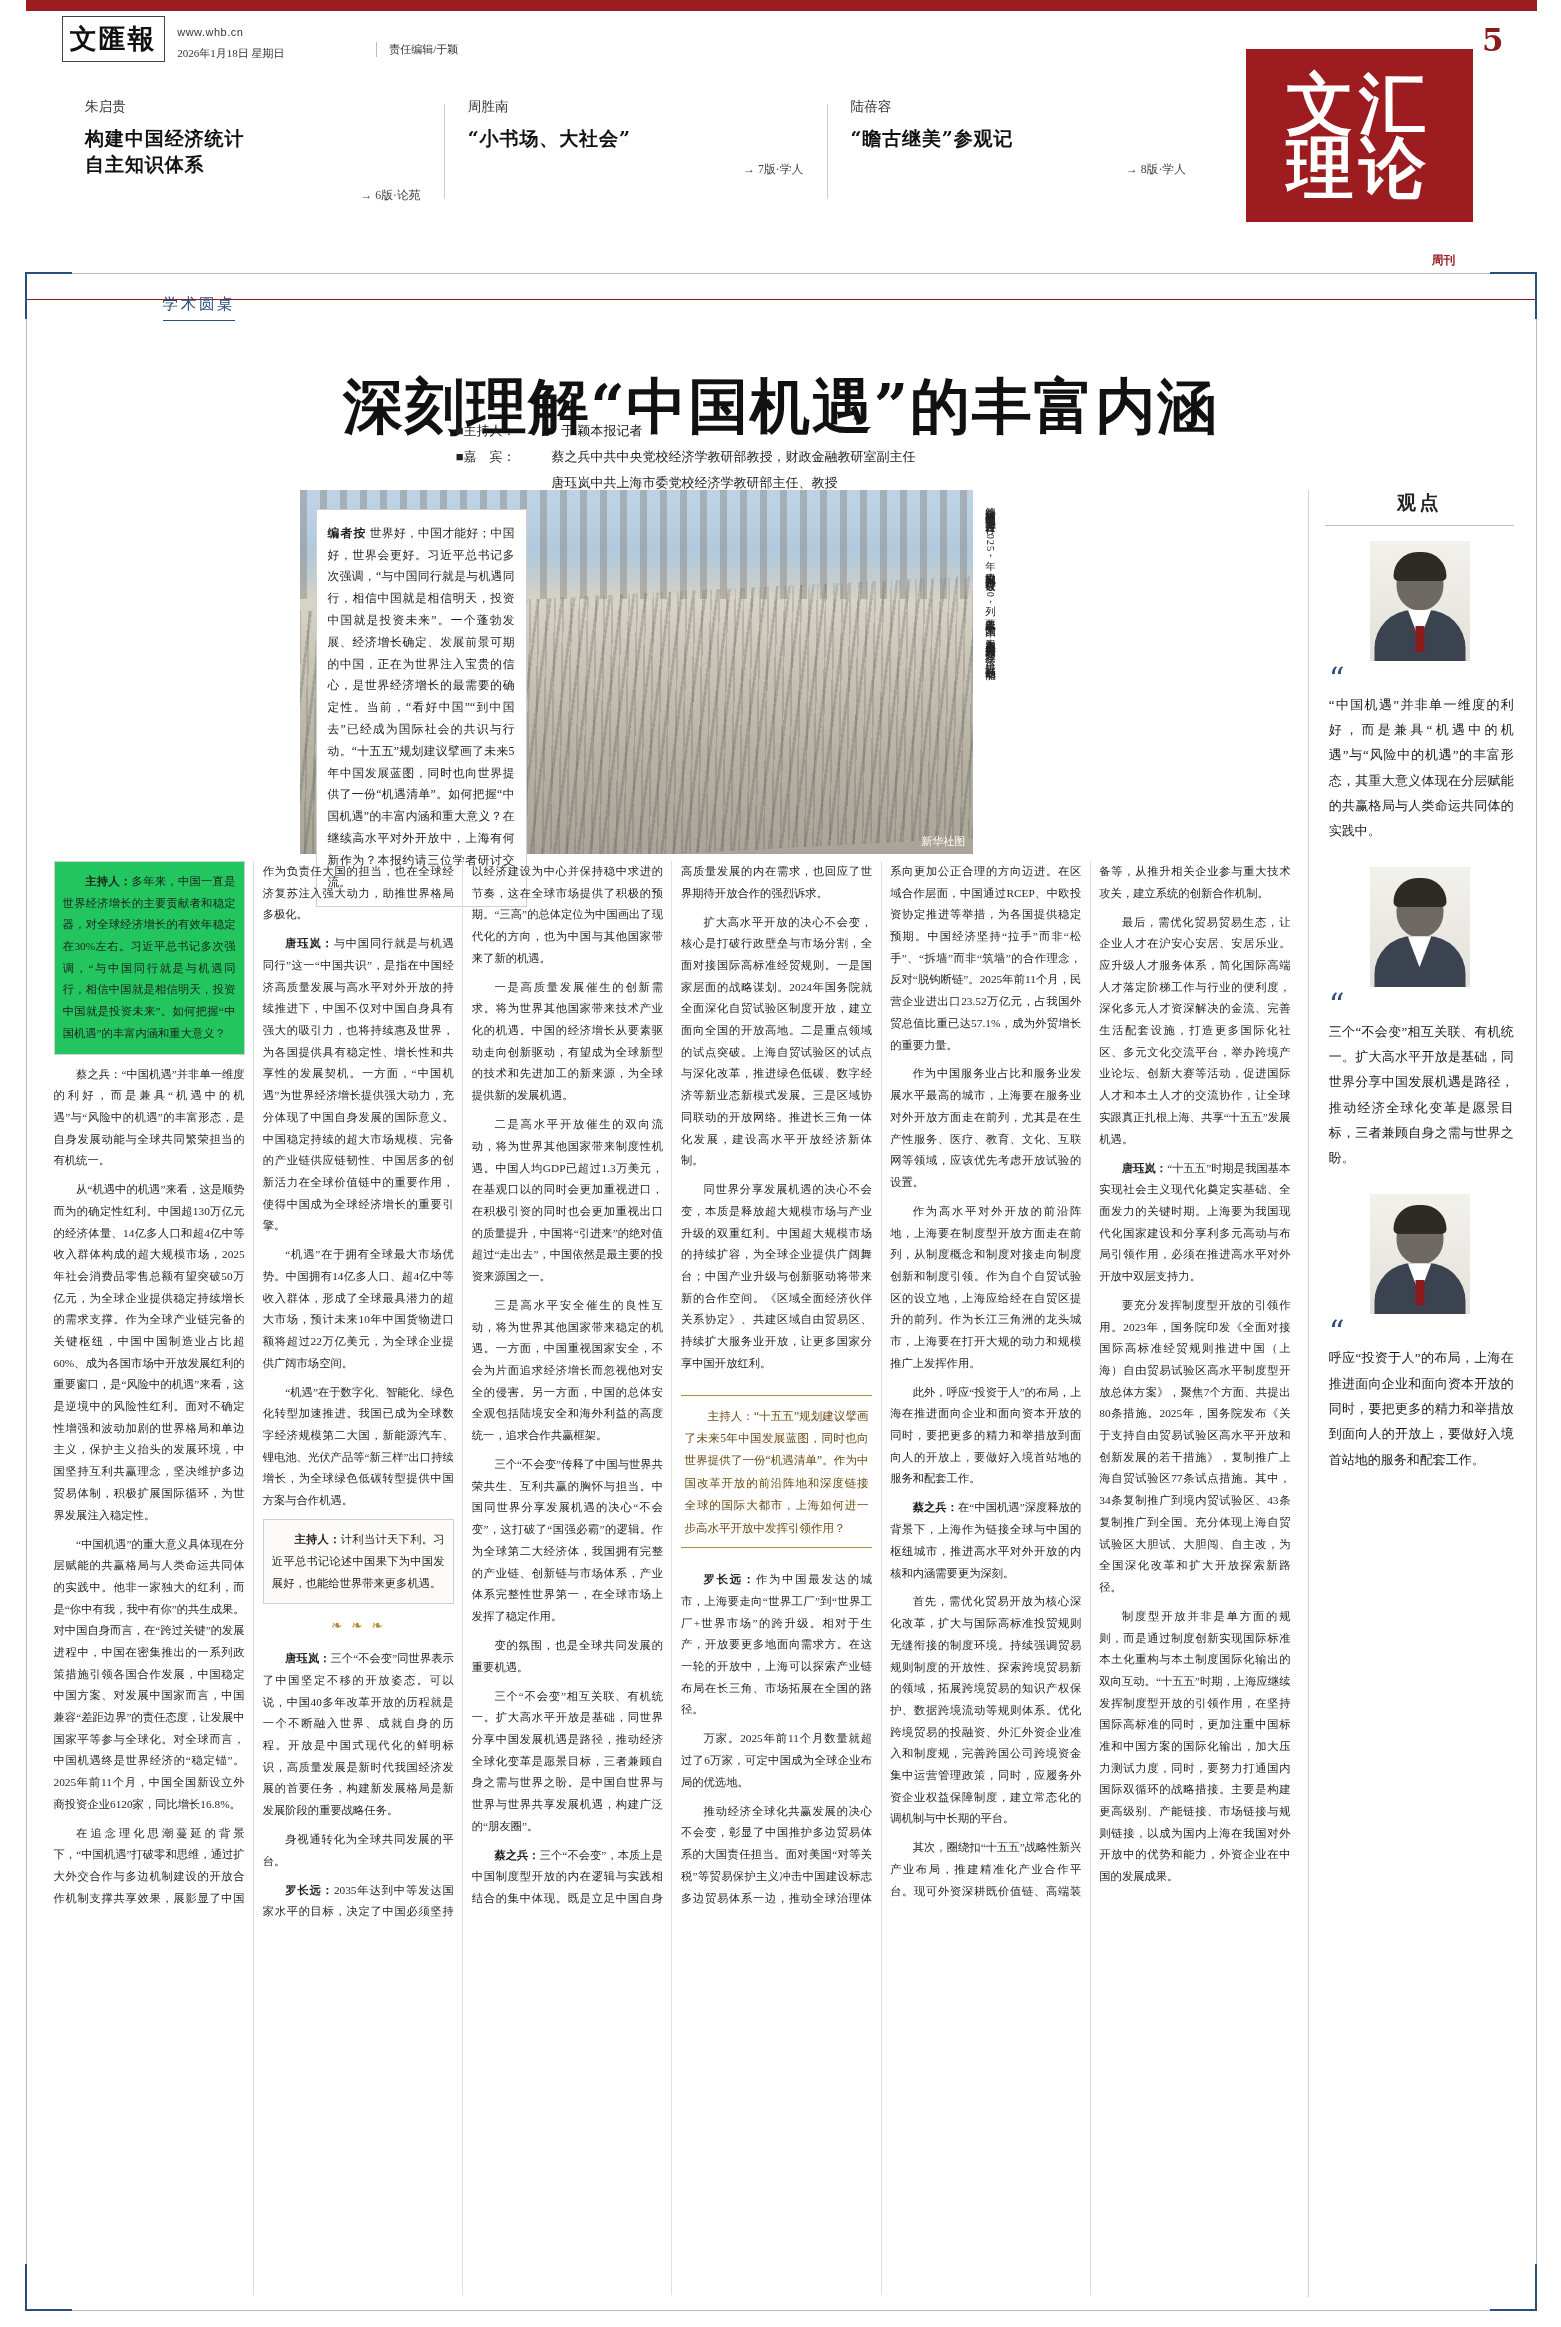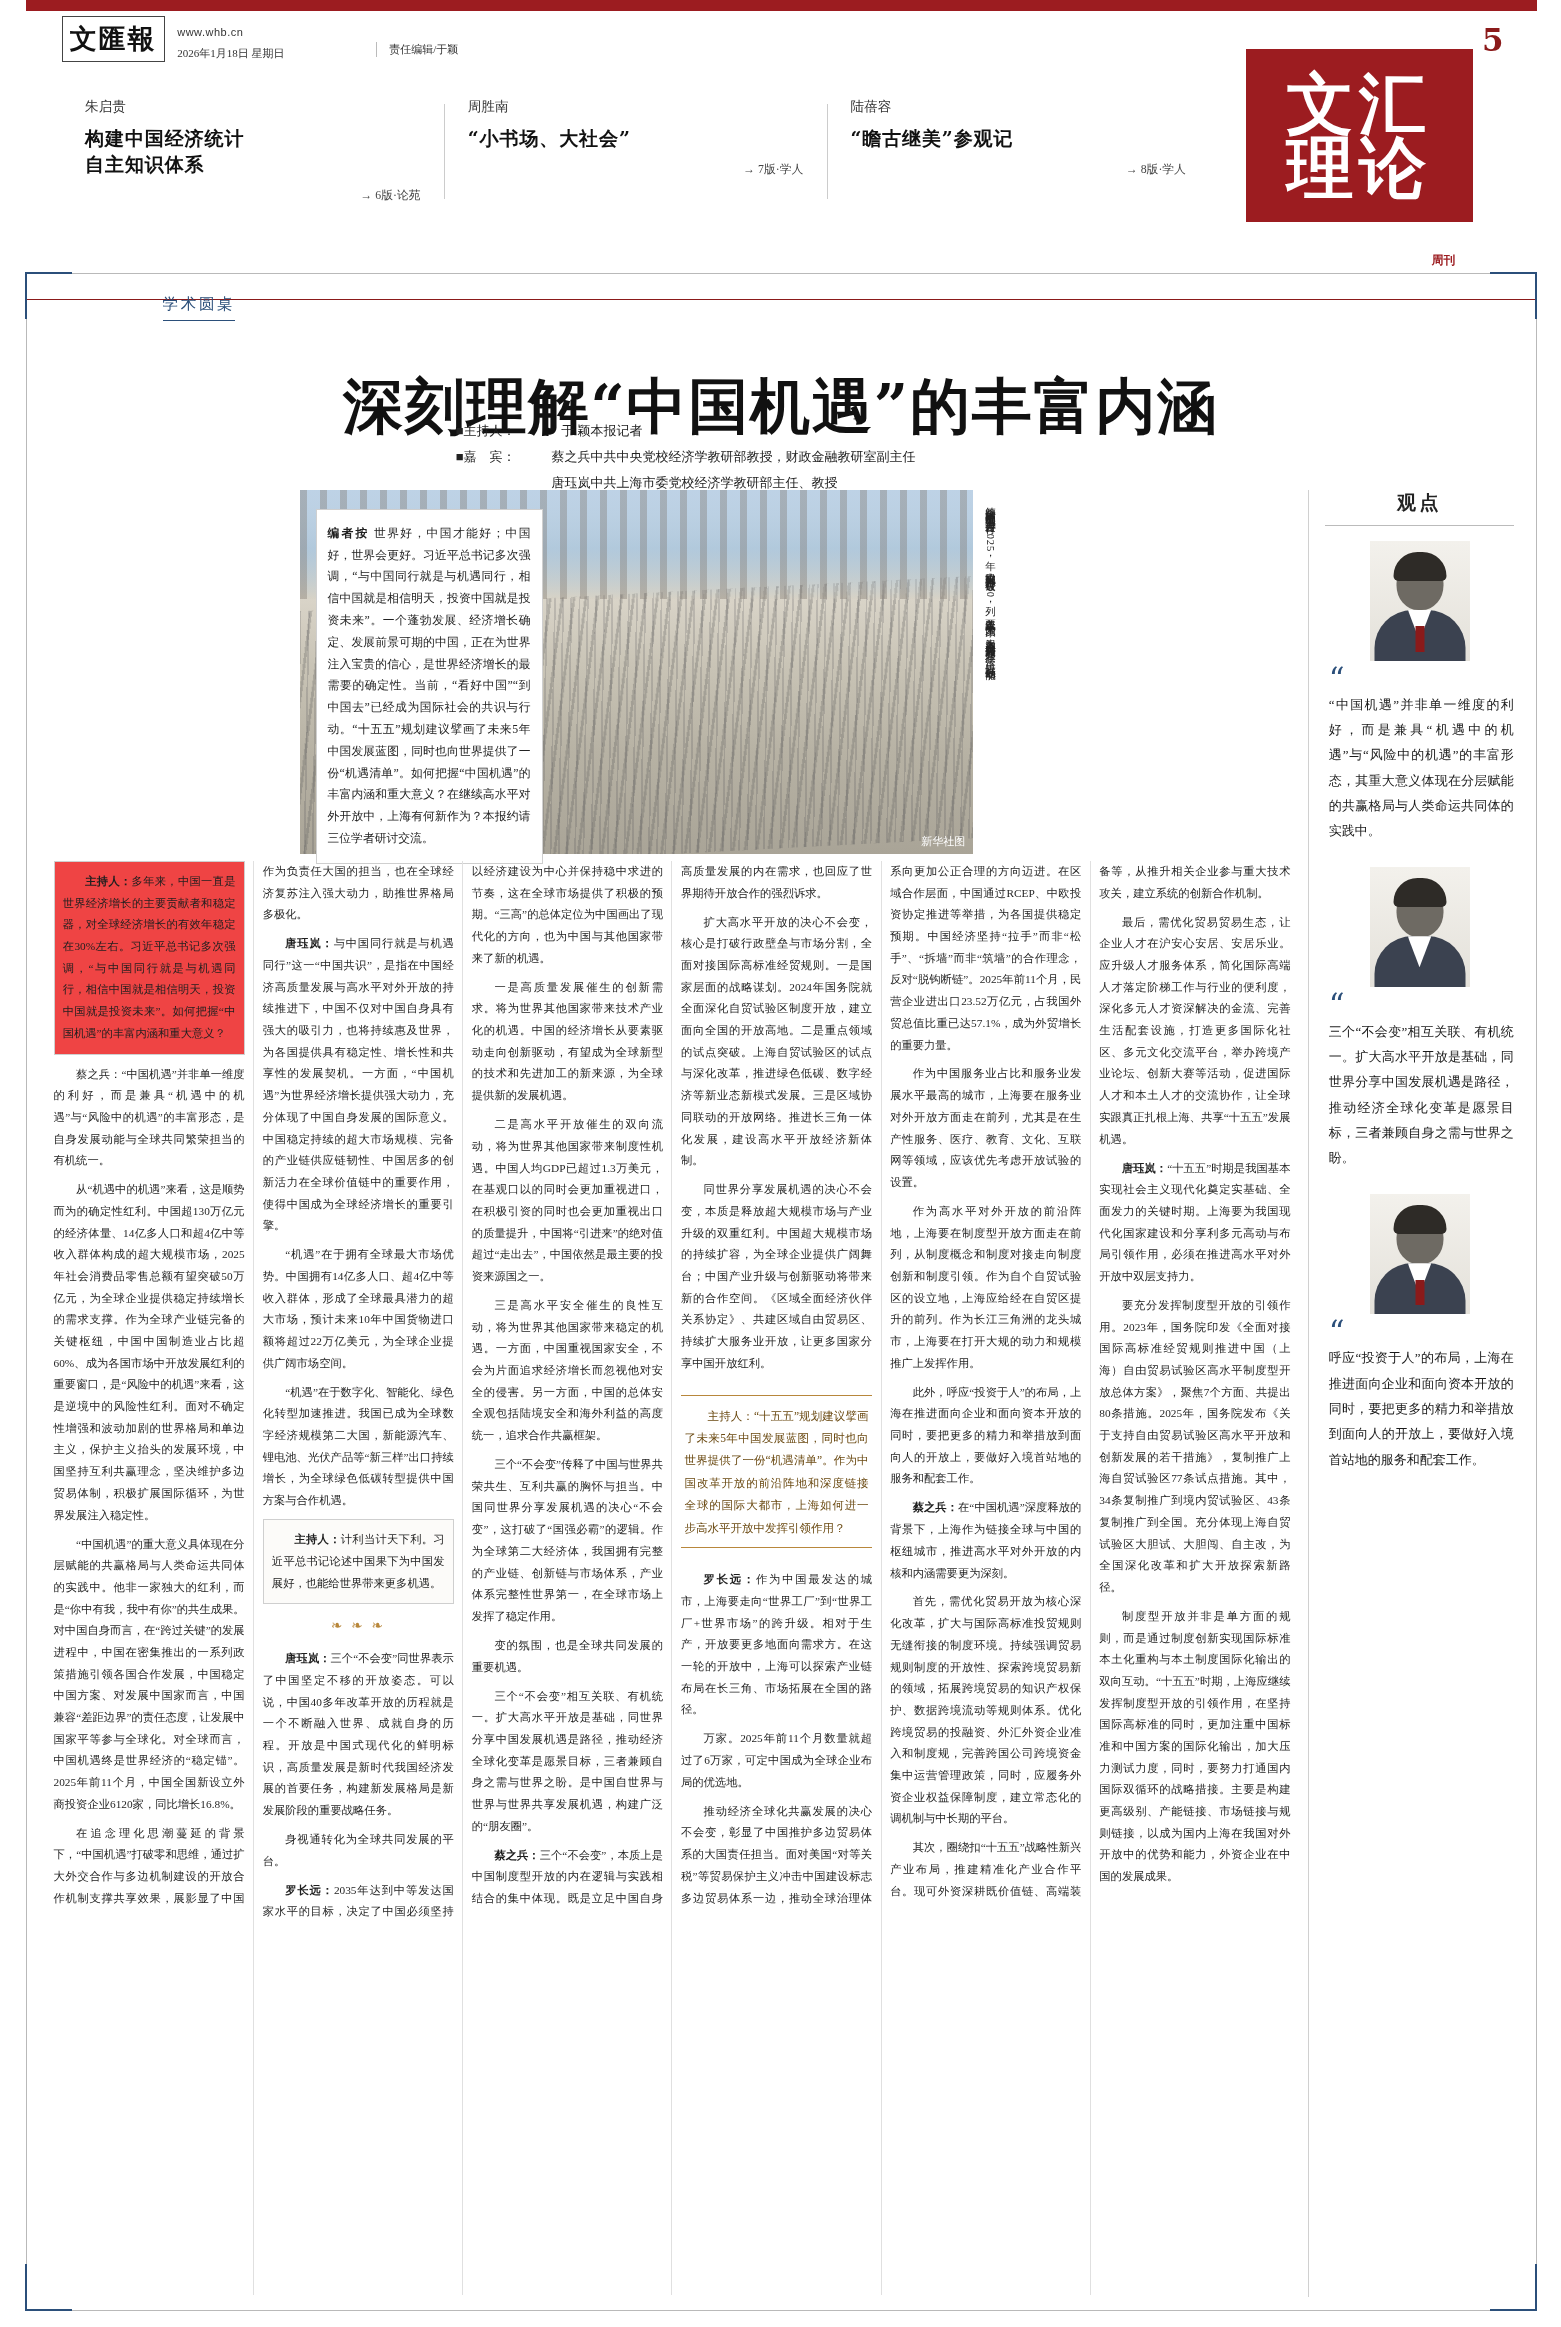--- a/index.html
+++ b/index.html
@@ -129,21 +129,21 @@
   }
   .hero-caption {
     position:absolute; right:-25.5px; top:9px; width:23.6px;
     writing-mode:vertical-rl;
     font-size:10.5px; line-height:1.5; color:#222; letter-spacing:0.9px;
     height:345px;
   }
   .hero-credit { position:absolute; right:7.3px; bottom:5.5px; color:#fff; font-size:11px; }
 
   .editor-note {
-    position:absolute; top:235px; left:289px; width:227px; min-height:300px;
+    position:absolute; top:235px; left:289px; width:211px; min-height:300px;
     background:#ffffff; border:0.9px solid #cfcfcf;
     padding:12.7px 11px; font-size:11.8px; line-height:1.85; color:#222;
     text-align:justify;
   }
   .editor-note .en-title { font-weight:bold; letter-spacing:0.9px; }
 
   
   .opinion {
     position:absolute; right:12.7px; top:216px; width:215px; bottom:12.7px;
     border-left:0.9px solid #d0d0d0; padding:0 9px 0 16.4px;
@@ -189,21 +189,21 @@
   }
 
   
   .body-cols {
     position:absolute; left:27px; top:587px; right:245px; bottom:14.5px;
     column-count:6; column-gap:18px; column-rule:0.9px solid #e0e0e0;
     font-size:11.3px; line-height:1.92; text-align:justify; color:#1f1f1f;
   }
   .body-cols p { margin:0 0 7.3px; text-indent:2em; }
   .lead-box {
-    border:0.9px solid #cfcfcf; padding:9px 8.2px; margin-bottom:9px; background:#ef4444;
+    border:0.9px solid #cfcfcf; padding:9px 8.2px; margin-bottom:9px; background:#22c55e;
   }
   .lead-box p { text-indent:2em; margin:0; }
   .spk { font-weight:bold; }
   .host-box {
     border:0.9px solid #cfcfcf; padding:9px 8.2px; margin:5.5px 0 9px; background:#fcfbf9;
   }
   .host-box p { margin:0; text-indent:2em; }
   .pull {
     border-top:1.8px solid #b8873b; border-bottom:1.8px solid #b8873b;
     padding:8.2px 3.6px; margin:21px 0; font-size:11.5px; line-height:1.95; color:#6b4a12;

